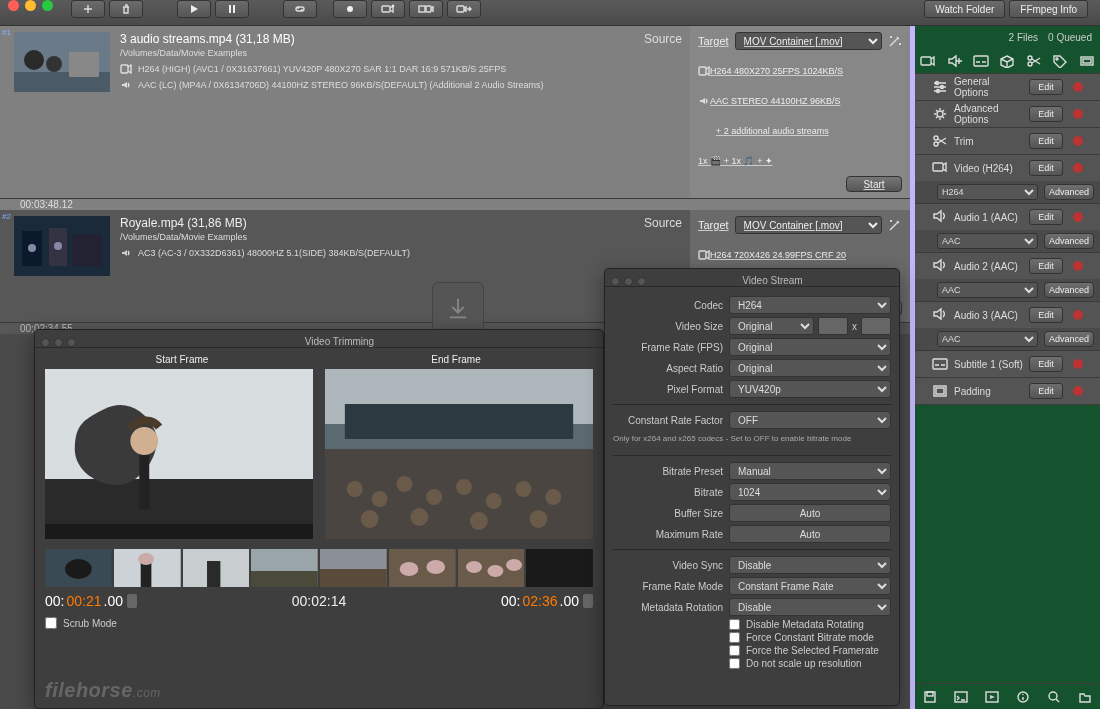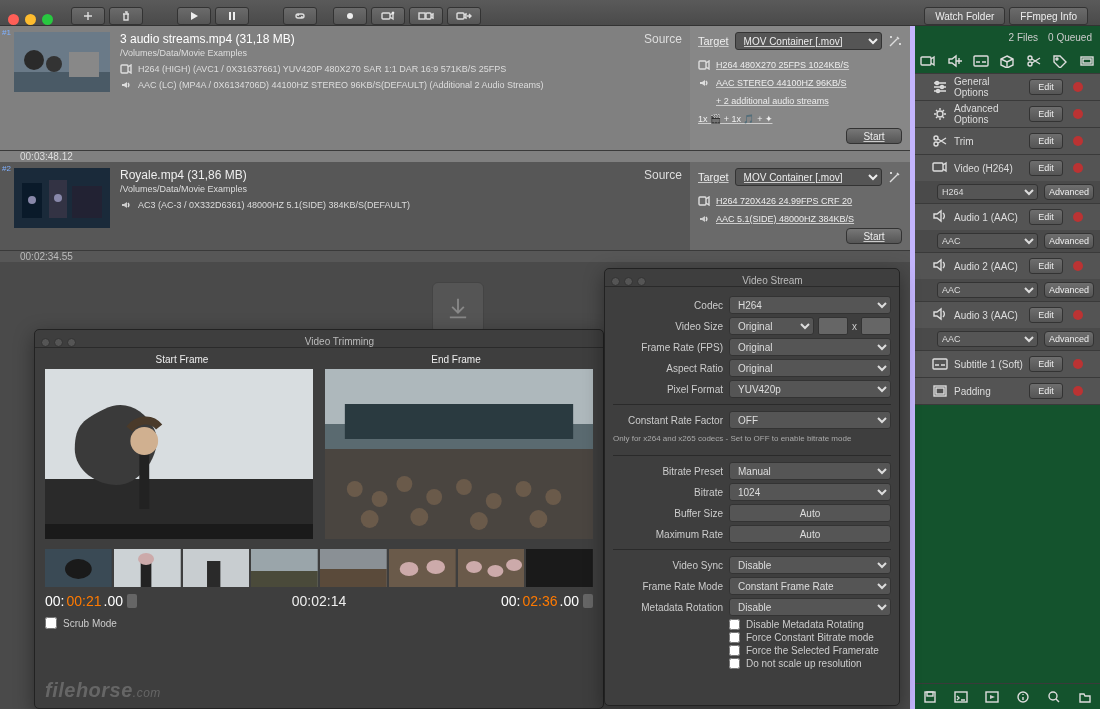--- a/index.html
+++ b/index.html
@@ -1,20 +1,20 @@
 <!DOCTYPE html>
 <html><head>
 <meta charset="utf-8">
 <style>
 * { box-sizing: border-box; margin: 0; padding: 0; font-family: -apple-system, "Helvetica Neue", Arial, sans-serif; }
 body { width: 1100px; height: 709px; background: #4a4a4a; color: #ccc; font-size: 10px; overflow: hidden; position: relative; }
 svg { display: block; }
 
 
-.toolbar { height: 26px; background: linear-gradient(#5a5a5a,#4a4a4a); display: flex; align-items: flex-end; padding: 0 8px; border-bottom:1px solid #333; }
+.toolbar { height: 26px; background: linear-gradient(#5a5a5a,#4a4a4a); display: flex; align-items: flex-start; padding: 0 8px; border-bottom:1px solid #333; }
 .traffic { display:flex; gap:6px; margin-right: 18px; }
 .traffic span { width:11px; height:11px; border-radius:50%; }
 .tbtn { width:34px; height:18px; background:linear-gradient(#6b6b6b,#565656); border:1px solid #333; border-radius:3px; display:flex; align-items:center; justify-content:center; margin-right:4px; color:#eee; }
 .tbtn.wide { width:auto; padding: 0 10px; font-size:10px; }
 .spacer { flex:1; }
 
 
 .main { display:flex; height: calc(100% - 26px); }
 .left-pane { flex:1; display:flex; flex-direction:column; position:relative; }
 .right-sidebar { width:190px; background:#14532d; border-left:5px solid #c4b5fd; display:flex; flex-direction:column; }
@@ -32,21 +32,21 @@
 .qitem .title { font-size:12px; margin-bottom:2px; }
 .qitem .path { font-size:9px; color:#ddd; }
 .qitem .specline { font-size:9px; color:#ddd; display:flex; align-items:center; gap:6px; margin-top:6px; }
 .qitem .source-label { position:absolute; right:8px; top:6px; font-size:12px; color:#ddd; }
 
 .target-col { width:220px; background:#6a6a6a; padding:6px 8px; display:flex; flex-direction:column; position:relative;text-decoration:underline; }
 .qitem.selected .target-col { background:#878787; }
 .target-col .tgt-head { display:flex; align-items:center; gap:6px; margin-bottom:6px; }
 .target-col .tgt-head span.lbl { font-size:11px; color:#eee; }
 .target-col select, .smallselect { flex:1; background:#555; border:1px solid #333; color:#eee; font-size:10px; height:18px; border-radius:3px; padding:0 4px; }
-.target-col .tline { font-size:9px; color:#eee; display:flex; gap:6px; align-items:flex-start; margin:4px 0; }
+.target-col .tline { font-size:9px; color:#eee; display:flex; align-items:flex-start; margin:10px 0; }
 .target-col .startbtn { align-self:flex-end; margin-top:auto; width:56px; height:16px; background:linear-gradient(#777,#555); border:1px solid #333; border-radius:4px; font-size:10px; color:#eee; display:flex; align-items:center; justify-content:center; }
 
 
 .panels-layer { position:absolute; inset:0; pointer-events:none; }
 .panel { position:absolute; background:#3e3e3e; border:1px solid #222; border-radius:5px; box-shadow:0 6px 20px rgba(0,0,0,0.4); pointer-events:auto; display:flex; flex-direction:column; }
 .panel .ptitlebar { height:18px; display:flex; align-items:flex-end; padding:0 6px; border-bottom:1px solid #2a2a2a; }
 .panel .ptraffic { display:flex; gap:4px; margin-right:6px; }
 .panel .ptraffic span { width:9px; height:9px; border-radius:50%; background:#555; border:1px solid #333; }
 .panel .ptitle { flex:1; text-align:center; font-size:10px; color:#bbb; }
 

